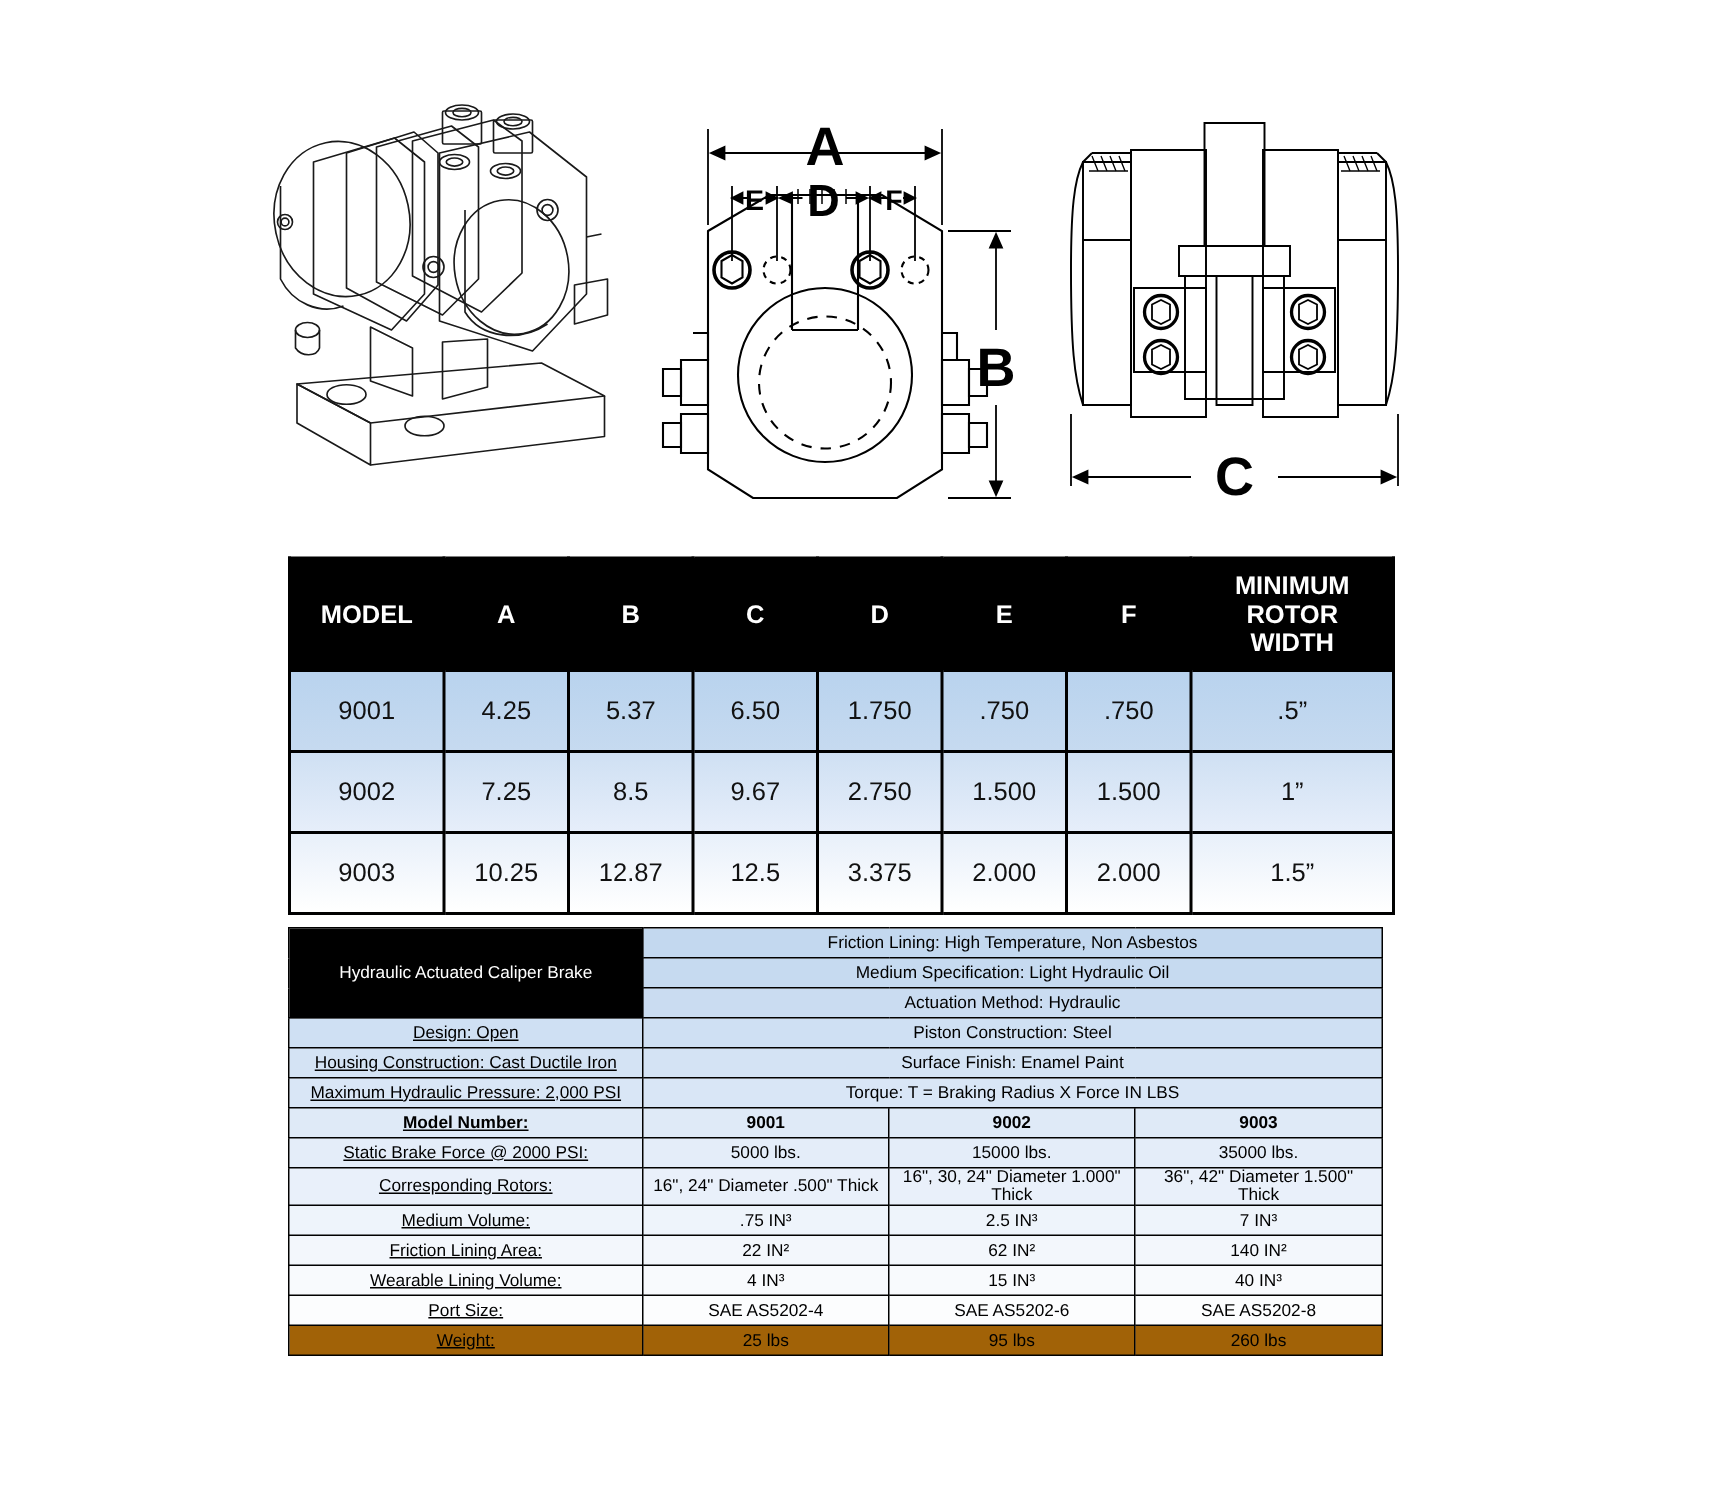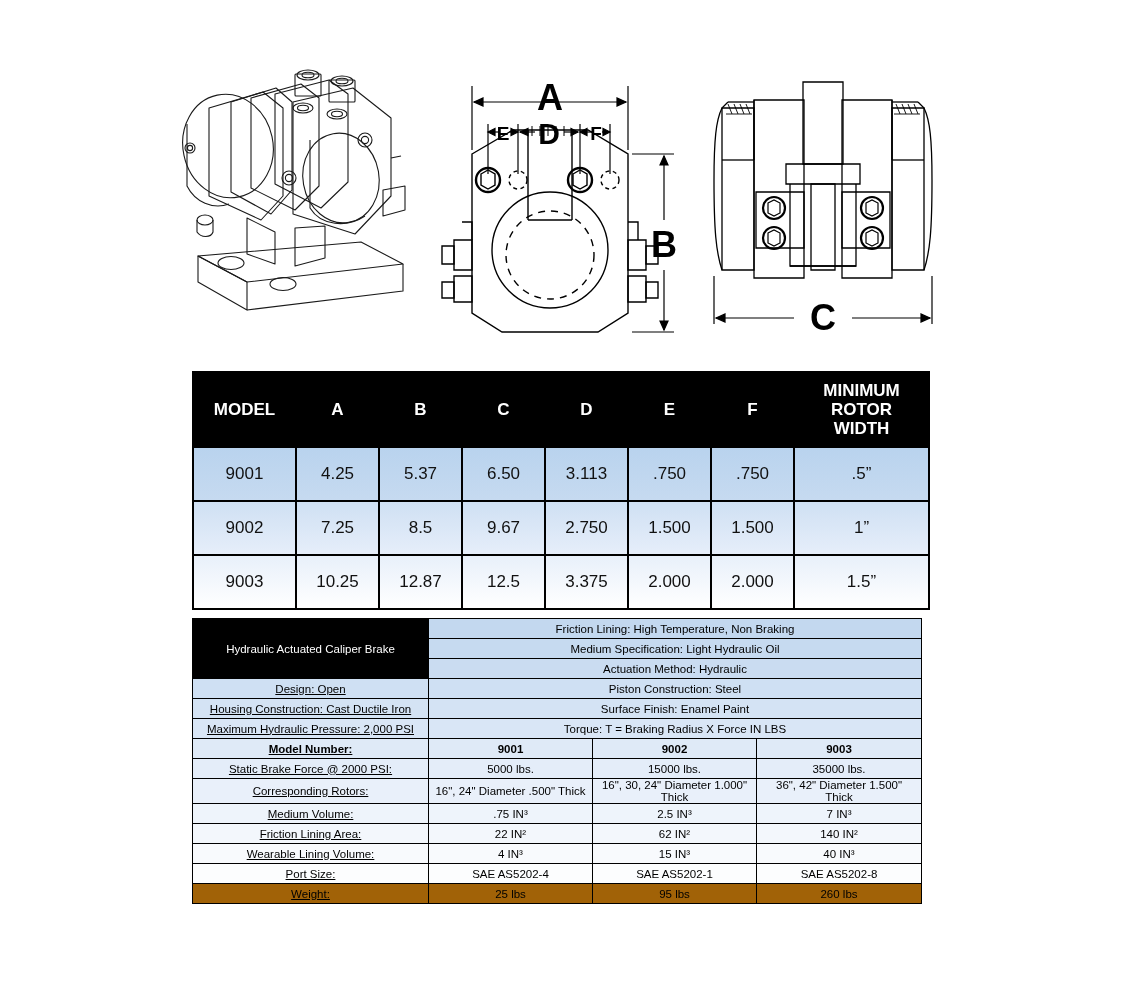--- a/index.html
+++ b/index.html
@@ -312,21 +312,21 @@
         <span>WIDTH</span>
       </th>
     </tr>
   </thead>
   <tbody>
     <tr class="drow-0">
       <td>9001</td>
       <td>4.25</td>
       <td>5.37</td>
       <td>6.50</td>
-      <td>3.113</td>
+      <td>1.750</td>
       <td>.750</td>
       <td>.750</td>
       <td>.5”</td>
     </tr>
     <tr class="drow-1">
       <td>9002</td>
       <td>7.25</td>
       <td>8.5</td>
       <td>9.67</td>
       <td>2.750</td>
@@ -350,21 +350,21 @@
 <table id="spec-table">
   <colgroup>
     <col style="width:236px">
       <col style="width:164px">
     <col style="width:164px">
       <col style="width:165px">
   </colgroup>
   <tbody>
     <tr>
       <td class="sp-black" rowspan="3">Hydraulic Actuated Caliper Brake</td>
-      <td class="sp-center sg-0" colspan="3">Friction Lining: High Temperature, Non Braking</td>
+      <td class="sp-center sg-0" colspan="3">Friction Lining: High Temperature, Non Asbestos</td>
     </tr>
     <tr>
       <td class="sp-center sg-1" colspan="3">Medium Specification:  Light Hydraulic Oil</td>
     </tr>
     <tr>
       <td class="sp-center sg-2" colspan="3">Actuation Method:  Hydraulic</td>
     </tr>
 
     <tr>
       <td class="sp-label sg-3">Design:  Open</td>
@@ -411,21 +411,21 @@
     </tr>
     <tr>
       <td class="sp-label sg-11">Wearable Lining Volume:</td>
       <td class="sp-center sg-11">4 IN³</td>
       <td class="sp-center sg-11">15 IN³</td>
       <td class="sp-center sg-11">40 IN³</td>
     </tr>
     <tr>
       <td class="sp-label sg-12">Port Size:</td>
       <td class="sp-center sg-12">SAE AS5202-4</td>
-      <td class="sp-center sg-12">SAE AS5202-1</td>
+      <td class="sp-center sg-12">SAE AS5202-6</td>
       <td class="sp-center sg-12">SAE AS5202-8</td>
     </tr>
     <tr>
       <td class="sp-label sg-13">Weight:</td>
       <td class="sp-center sg-13">25 lbs</td>
       <td class="sp-center sg-13">95 lbs</td>
       <td class="sp-center sg-13">260 lbs</td>
     </tr>
   </tbody>
 </table>

